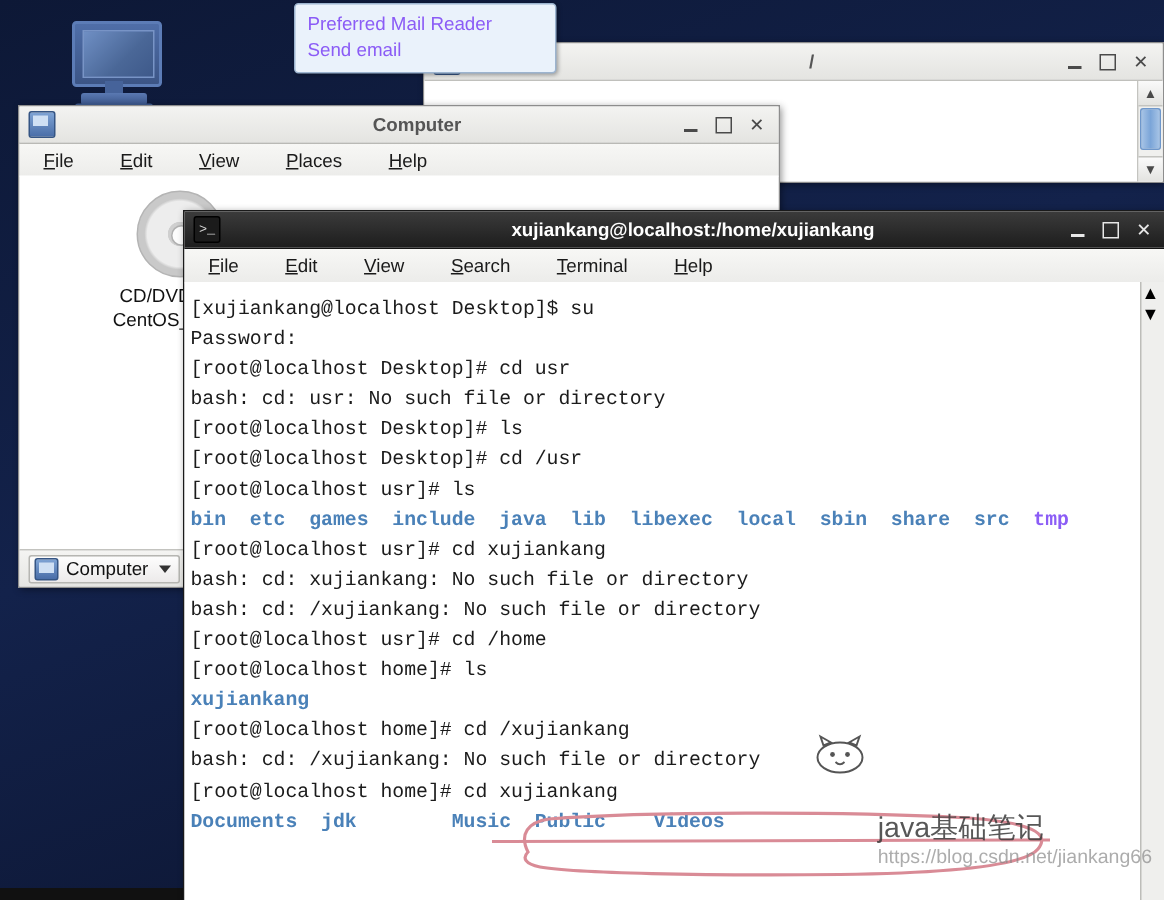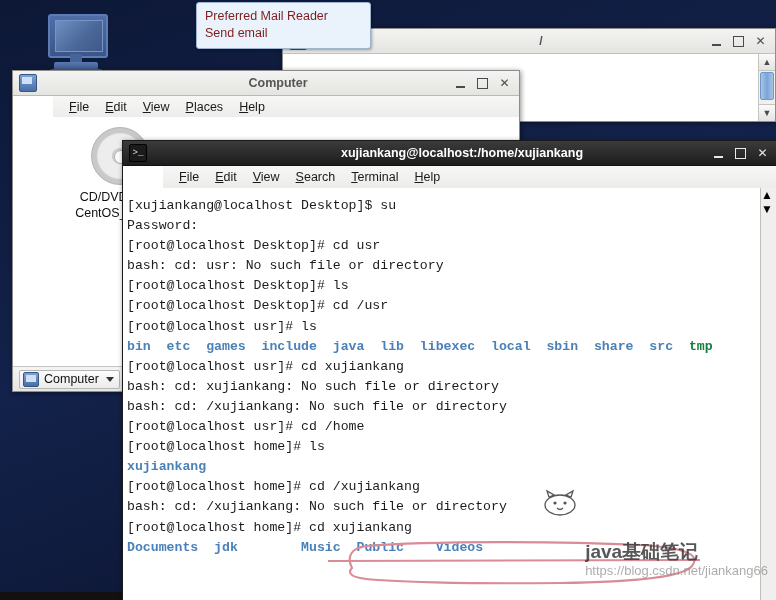--- a/index.html
+++ b/index.html
@@ -69,21 +69,21 @@
   #tooltip {
     position: absolute;
     left: 196px; top: 2px;
     width: 157px;
     background: #eaf2fb;
     border: 1px solid #9cb4cf;
     border-radius: 3px;
     padding: 5px 8px 6px 8px;
     box-shadow: 1px 1px 3px rgba(0,0,0,0.35);
     line-height: 17px;
-    color: #7f1d1d;
+    color: #8b5cf6;
     font-size: 12.5px;
     z-index: 40;
   }
 
   
   .win {
     position: absolute;
     background: #ffffff;
     border: 1px solid #8d8d8d;
     box-shadow: 1px 1px 5px rgba(0,0,0,0.45);
@@ -158,22 +158,21 @@
     display: flex; align-items: center; justify-content: center;
   }
 
   .menubar {
     height: 22px;
     background: linear-gradient(180deg, #f7f7f5 0%, #ececea 100%);
     border-bottom: 1px solid #c6c6c2;
     display: flex;
     align-items: center;
     padding-left: 8px;
-    gap: 0;
-    margin-left: 40px;
+    gap: 15px;
   }
   .menuitem {
     padding: 2px 8px;
     font-size: 12.5px;
     color: #1a1a1a;
     cursor: default;
     white-space: nowrap;
   }
   .menuitem u { text-decoration: underline; }
 
@@ -359,21 +358,21 @@
   }
   .term-line {
     font-family: "Liberation Mono", "DejaVu Sans Mono", monospace;
     font-size: 13.2px;
     line-height: 20.1px;
     color: #1b1b1b;
     white-space: pre;
     letter-spacing: 0px;
   }
   .c-dir  { color: #4a81b8; font-weight: bold; }
-  .c-cyan { color: #15803d; font-weight: bold; }
+  .c-cyan { color: #8b5cf6; font-weight: bold; }
   #term-scroll {
     position: absolute;
     right: 0; top: 47px; bottom: 0;
     width: 16px;
     background: #efefed;
     border-left: 1px solid #bdbdb9;
   }
 
   
   #annotation {
@@ -385,21 +384,21 @@
   }
   #watermark {
     position: absolute;
     right: 8px; bottom: 22px;
     z-index: 55;
     pointer-events: none;
     text-align: left;
   }
   #wm-main {
     font-size: 19px;
-    font-weight: bold;
+    font-weight: normal;
     color: #3a3a3a;
     opacity: 0.85;
     white-space: nowrap;
     margin-top: 48px;
   }
   #wm-sub {
     font-size: 13px;
     color: #8a8a8a;
     opacity: 0.7;
     margin-top: -2px;

